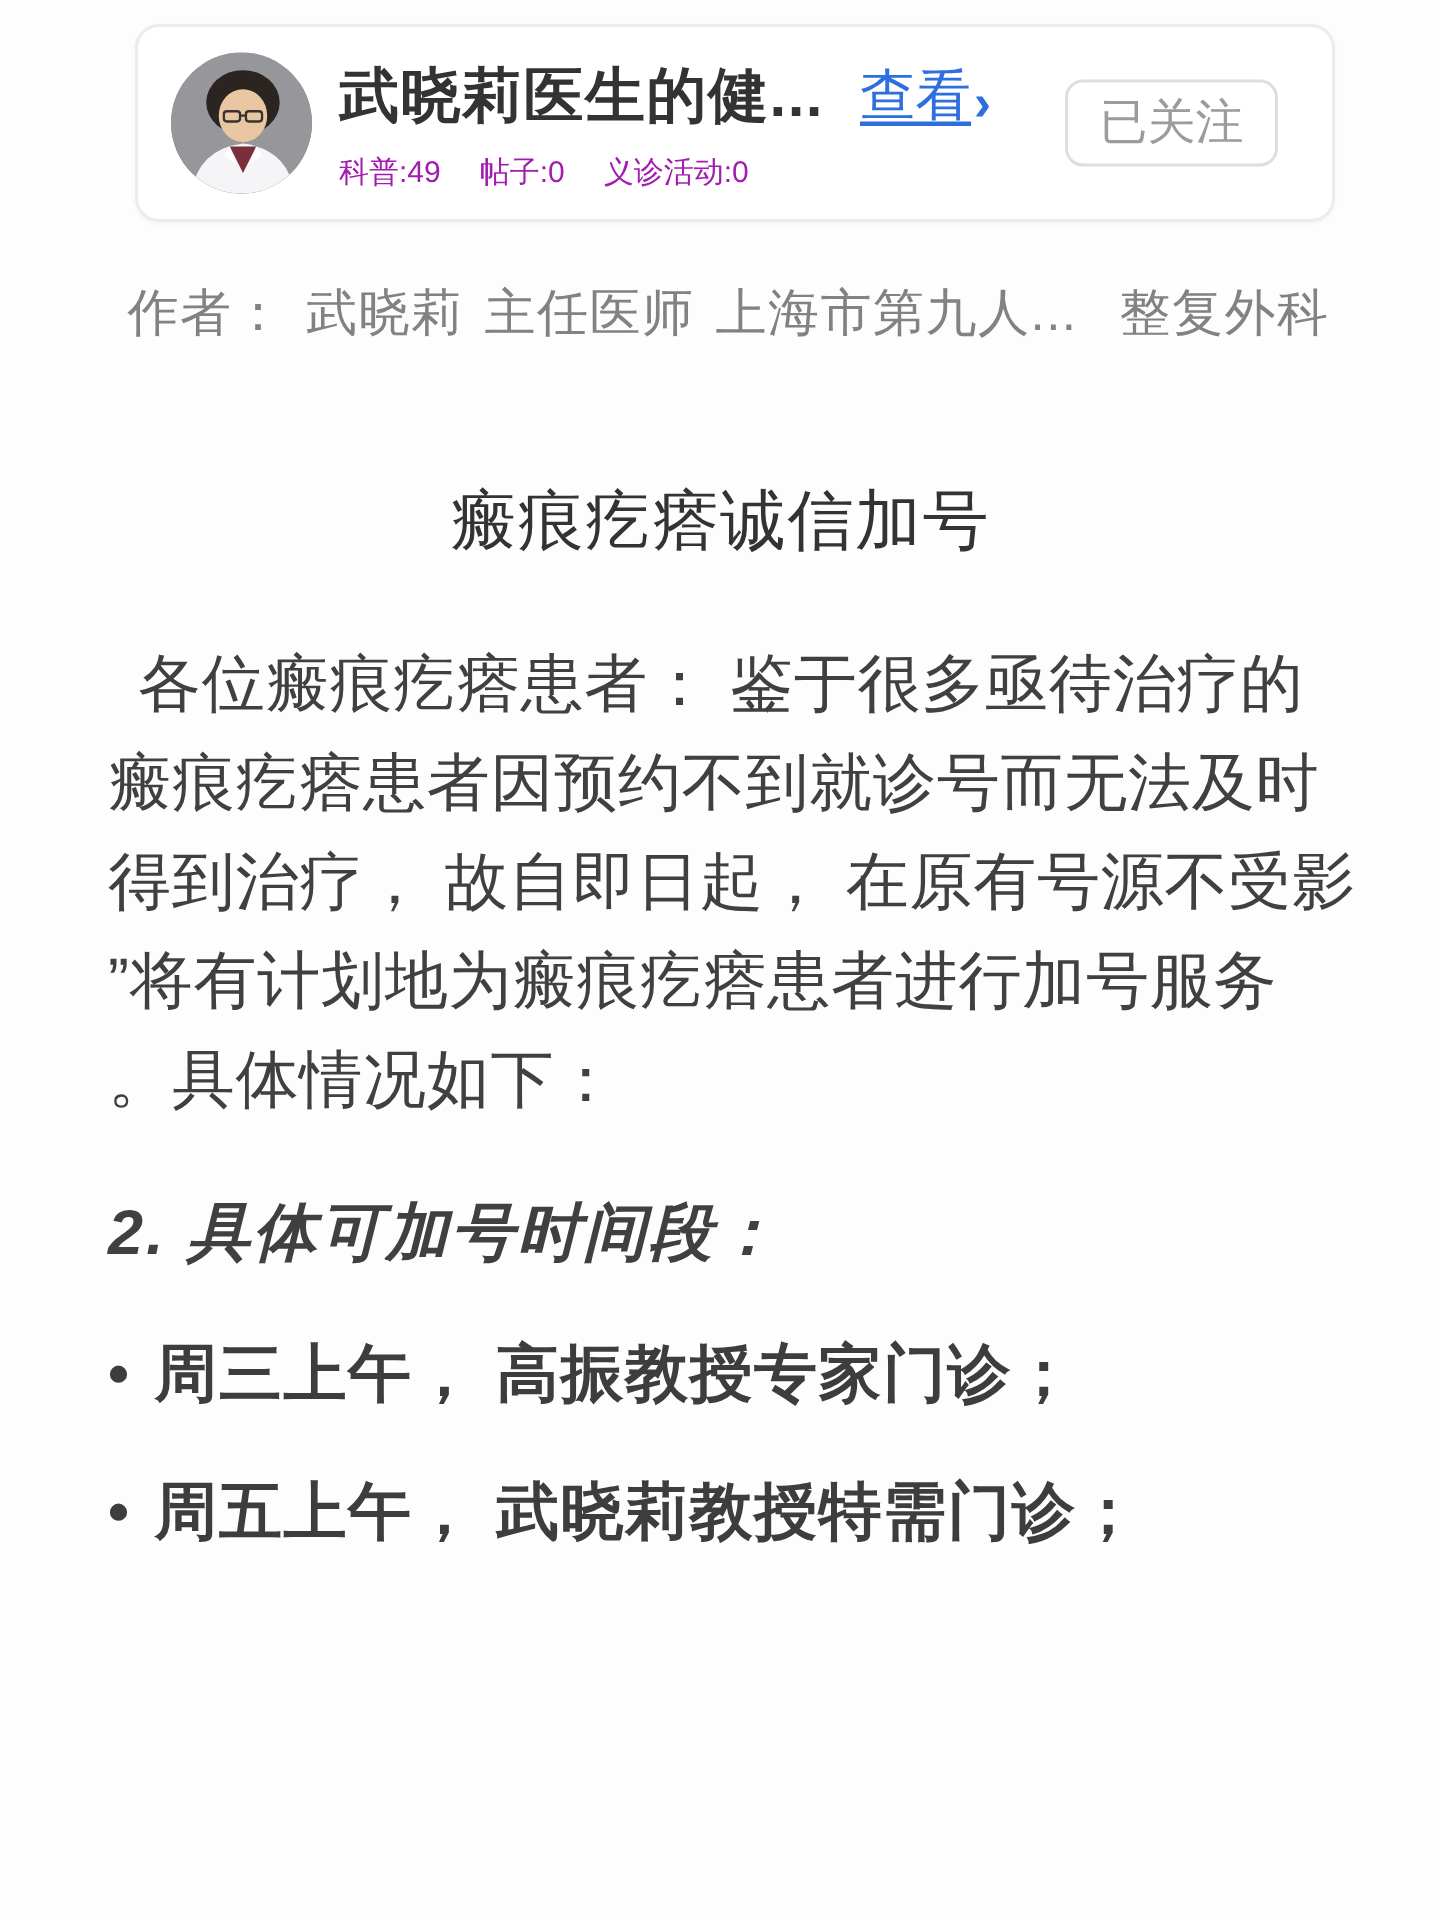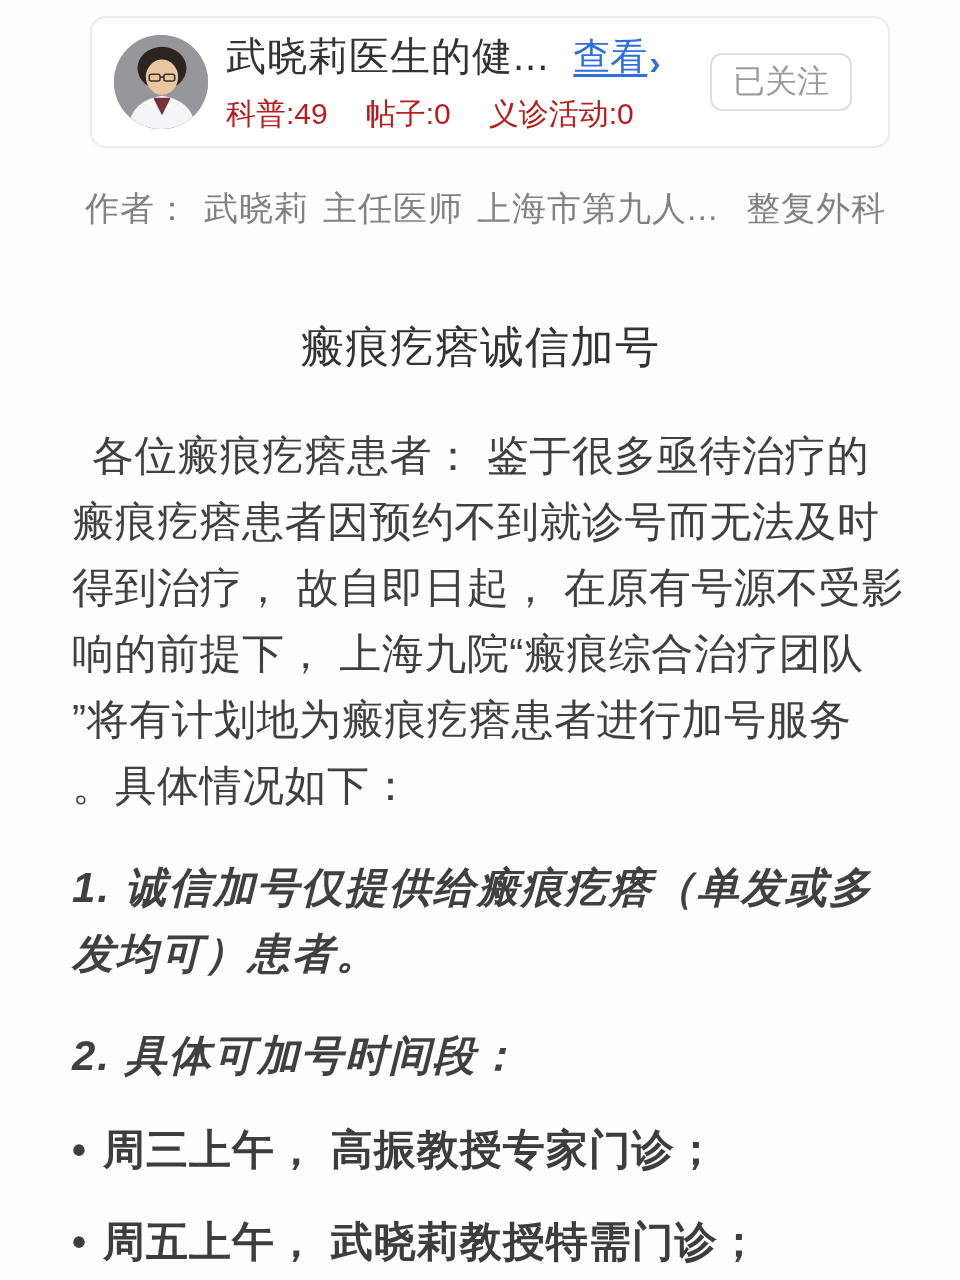--- a/index.html
+++ b/index.html
@@ -40,21 +40,21 @@
     gap: 10px;
     min-width: 0;
   }
   .card-title-row {
     display: flex;
     align-items: center;
     white-space: nowrap;
   }
   .card-title {
     font-size: 40px;
-    font-weight: 400;
+    font-weight: 700;
     color: #333333;
     letter-spacing: 1px;
   }
   .view-link {
     margin-left: 24px;
     font-size: 37px;
     color: #2e6fe0;
     text-decoration: none;
     cursor: pointer;
     display: inline-flex;
@@ -62,23 +62,23 @@
   }
   .view-link .view-text { text-decoration: underline; text-underline-offset: 5px; }
   .view-link .chev {
     font-size: 34px;
     font-weight: 700;
     margin-left: 2px;
     text-decoration: none;
   }
   .stats-row {
     display: flex;
-    gap: 38px;
-    font-size: 30px;
-    color: #b91c1c;
+    gap: 26px;
+    font-size: 20px;
+    color: #a21caf;
     white-space: nowrap;
   }
   .followed-btn {
     flex: 0 0 auto;
     background: #ffffff;
     border: 2px solid #dedede;
     border-radius: 12px;
     color: #9c9c9c;
     font-size: 32px;
     font-family: inherit;
@@ -186,29 +186,24 @@
   <span>作者：</span><span>武晓莉</span><span>主任医师</span><span>上海市第九人...</span><span class="dept">整复外科</span>
 </div>
 
 <div class="article">
   <h1 class="article-title">瘢痕疙瘩诚信加号</h1>
 
   <div class="intro">
     <div class="line">各位瘢痕疙瘩患者： 鉴于很多亟待治疗的</div>
     <div class="line">瘢痕疙瘩患者因预约不到就诊号而无法及时</div>
     <div class="line">得到治疗， 故自即日起， 在原有号源不受影</div>
-    <div class="line">响的前提下， 上海九院“瘢痕综合治疗团队</div>
     <div class="line">”将有计划地为瘢痕疙瘩患者进行加号服务</div>
     <div class="line">。具体情况如下：</div>
   </div>
 
-  <div class="emph-item">
-    <div class="line">1. 诚信加号仅提供给瘢痕疙瘩（单发或多</div>
-    <div class="line">发均可）患者。</div>
-  </div>
 
   <div class="emph-item">
     <div class="line">2. 具体可加号时间段：</div>
   </div>
 
   <div class="bullet-row">
     <span class="bullet">•</span>
     <span>周三上午， 高振教授专家门诊；</span>
   </div>
 

